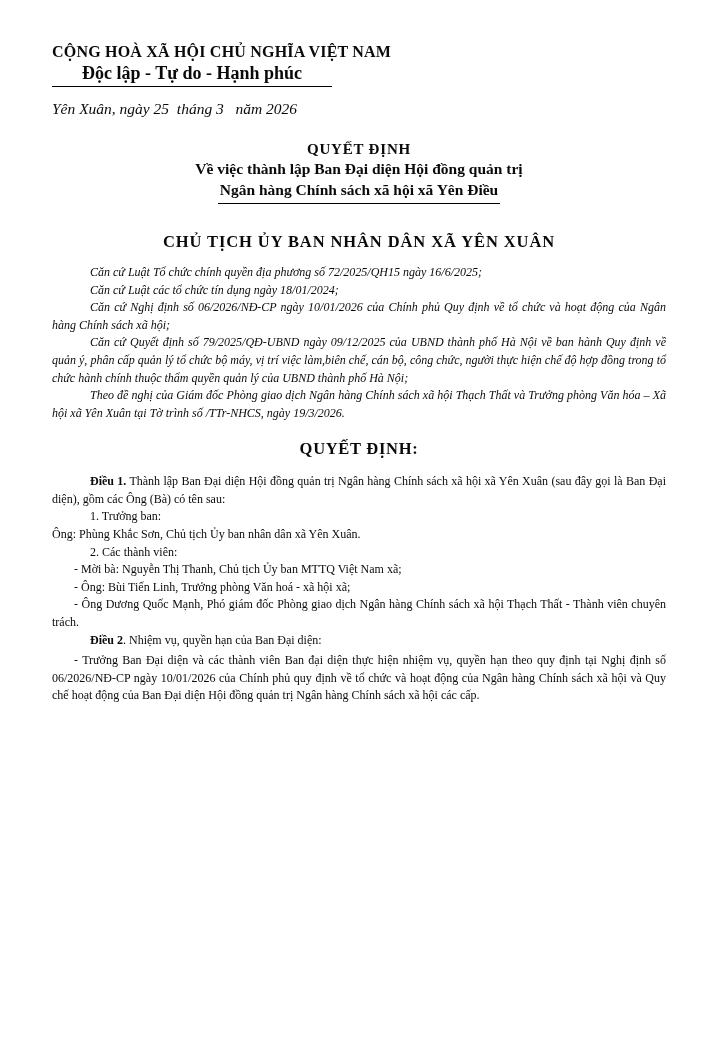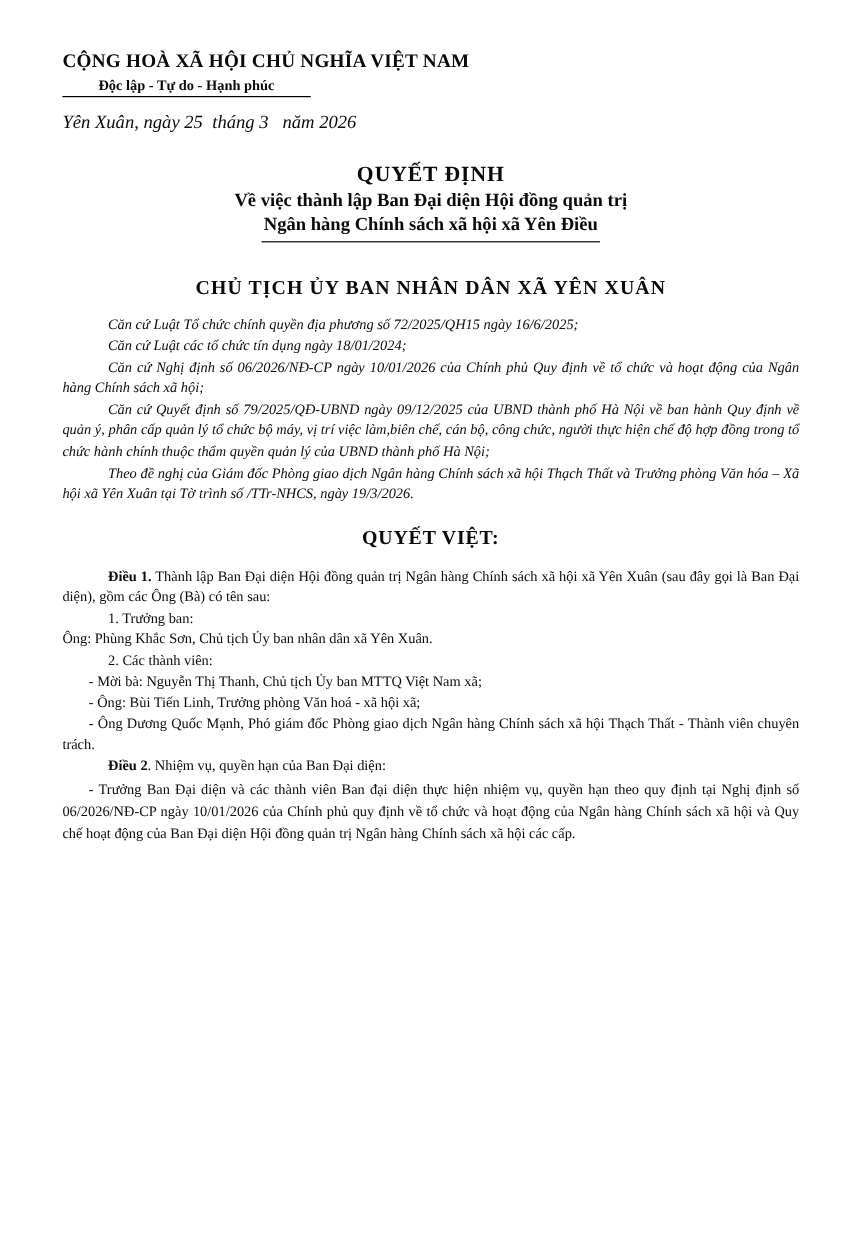--- a/index.html
+++ b/index.html
@@ -62,42 +62,42 @@
     line-height: 1.3;
   }
   .nation-title {
     font-weight: bold;
     font-size: 16px;
     letter-spacing: .2px;
     line-height: 1.26;
   }
   .nation-motto {
     font-weight: bold;
-    font-size: 12px;
+    font-size: 18px;
     line-height: 1.26;
     display: inline-block;
     border-bottom: 1.4px solid #000;
     padding: 0 30px 1px 30px;
   }
   .place-date {
     font-style: italic;
     font-size: 15.5px;
     margin-top: 12px;
     line-height: 1.3;
     white-space: pre;
   }
 
   
   .title-block {
     text-align: center;
     margin-top: 21px;
   }
   .decision-word {
     font-weight: bold;
-    font-size: 18px;
+    font-size: 15px;
     letter-spacing: .8px;
     line-height: 1.3;
   }
   .decision-about {
     font-weight: bold;
     font-size: 15.5px;
     line-height: 1.33;
   }
   .decision-about-2 {
     font-weight: bold;
@@ -176,21 +176,21 @@
   <div class="issuer">CHỦ TỊCH ỦY BAN NHÂN DÂN XÃ YÊN XUÂN</div>
 
   <div class="body">
 
     <p class="para italic">Căn cứ Luật Tổ chức chính quyền địa phương số 72/2025/QH15 ngày 16/6/2025;</p>
     <p class="para italic">Căn cứ Luật các tổ chức tín dụng ngày 18/01/2024;</p>
     <p class="para italic">Căn cứ Nghị định số 06/2026/NĐ-CP ngày 10/01/2026 của Chính phủ Quy định về tổ chức và hoạt động của Ngân hàng Chính sách xã hội;</p>
     <p class="para italic">Căn cứ Quyết định số 79/2025/QĐ-UBND ngày 09/12/2025 của UBND thành phố Hà Nội về ban hành Quy định về quản ý, phân cấp quản lý tổ chức bộ máy, vị trí việc làm,biên chế, cán bộ, công chức, người thực hiện chế độ hợp đồng trong tổ chức hành chính thuộc thẩm quyền quản lý của UBND thành phố Hà Nội;</p>
     <p class="para italic">Theo đề nghị của Giám đốc Phòng giao dịch Ngân hàng Chính sách xã hội Thạch Thất và Trưởng phòng Văn hóa – Xã hội xã Yên Xuân tại Tờ trình số /TTr-NHCS, ngày 19/3/2026.</p>
 
-    <div class="quyetdinh-head">QUYẾT VIỆT:</div>
+    <div class="quyetdinh-head">QUYẾT ĐỊNH:</div>
 
     <p class="para"><span class="dieu-label">Điều 1.</span><span> Thành lập Ban Đại diện Hội đồng quản trị Ngân hàng Chính sách xã hội xã Yên Xuân (sau đây gọi là Ban Đại diện), gồm các Ông (Bà) có tên sau:</span></p>
 
     <p class="para noindent" style="text-indent:38px"><span class="sub-head">1. Trưởng ban:</span></p>
     <p class="para noindent">Ông: Phùng Khắc Sơn, Chủ tịch Ủy ban nhân dân xã Yên Xuân.</p>
 
     <p class="para noindent" style="text-indent:38px"><span class="sub-head">2. Các thành viên:</span></p>
     <p class="para noindent" style="text-indent:22px">- Mời bà: Nguyễn Thị Thanh, Chủ tịch Ủy ban MTTQ Việt Nam xã;</p>
     <p class="para noindent" style="text-indent:22px">- Ông: Bùi Tiến Linh, Trưởng phòng Văn hoá - xã hội xã;</p>
     <p class="para" style="text-indent:22px">- Ông Dương Quốc Mạnh, Phó giám đốc Phòng giao dịch Ngân hàng Chính sách xã hội Thạch Thất - Thành viên chuyên trách.</p>

